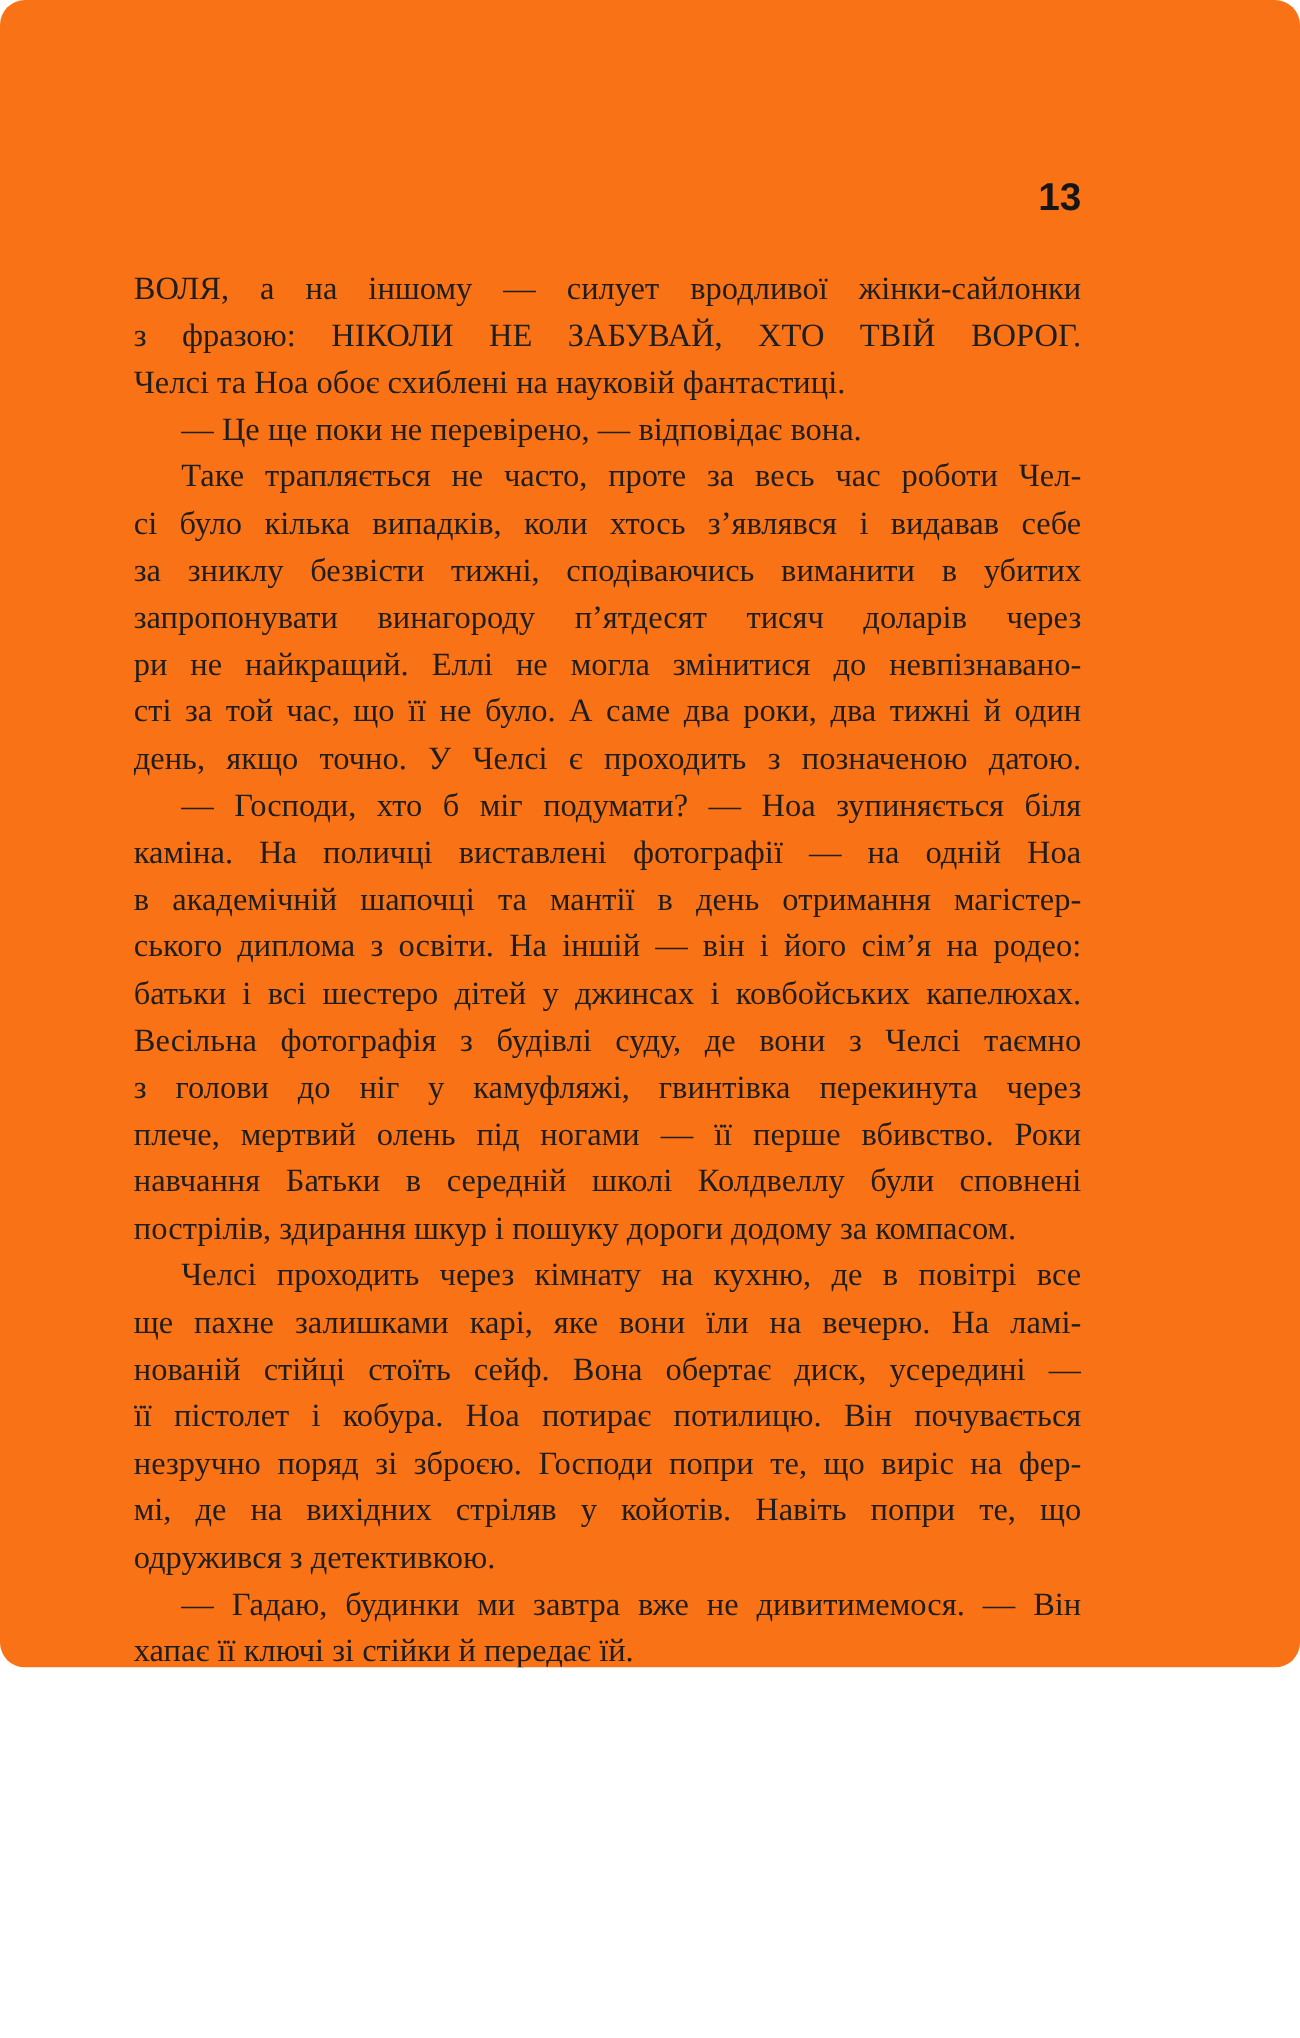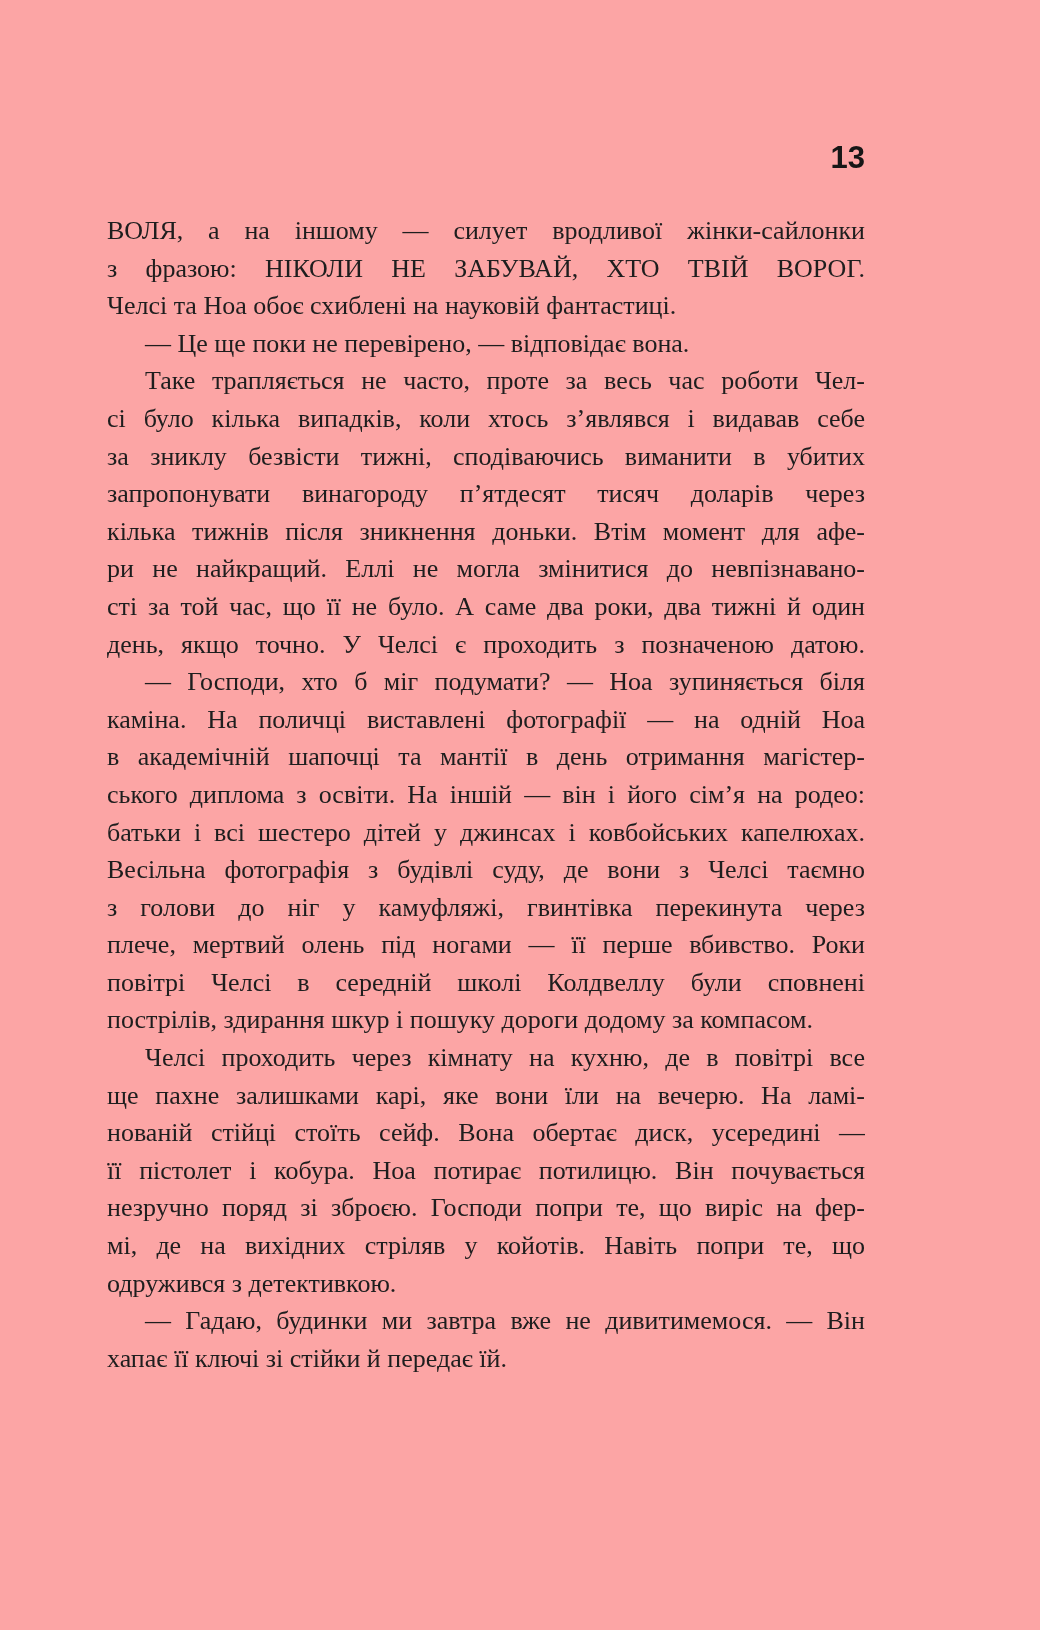--- a/index.html
+++ b/index.html
@@ -3,24 +3,25 @@
 <meta charset="utf-8">
 <style>
   html, body {
     margin: 0;
     padding: 0;
     background: #ffffff;
   }
   .page {
     position: relative;
     width: 1040px;
-    height: 1630px;
-    background: #fca5a5;
+    height: 1334px;
+    background: #f97316;
     color: #1e1e1e;
     overflow: hidden;
+    border-radius: 20px;
   }
   .page-number {
     position: absolute;
     top: 142px;
     left: 107px;
     width: 758px;
     text-align: right;
     font-family: "Liberation Sans", "DejaVu Sans", sans-serif;
     font-weight: 700;
     font-size: 31px;
@@ -72,36 +73,35 @@
 
     <div class="para">
       <div class="line ind end">— Це ще поки не перевірено, — відповідає вона.</div>
     </div>
 
     <div class="para">
       <div class="line ind j">Таке трапляється не часто, проте за весь час роботи Чел-</div>
       <div class="line j">сі було кілька випадків, коли хтось з’являвся і видавав себе</div>
       <div class="line j">за зниклу безвісти тижні, сподіваючись виманити в убитих</div>
       <div class="line j">запропонувати винагороду п’ятдесят тисяч доларів через</div>
-      <div class="line j">кілька тижнів після зникнення доньки. Втім момент для афе-</div>
       <div class="line j">ри не найкращий. Еллі не могла змінитися до невпізнавано-</div>
       <div class="line j">сті за той час, що її не було. А саме два роки, два тижні й один</div>
       <div class="line j">день, якщо точно. У Челсі є проходить з позначеною датою.</div>
     </div>
 
     <div class="para">
       <div class="line ind j">— Господи, хто б міг подумати? — Ноа зупиняється біля</div>
       <div class="line j">каміна. На поличці виставлені фотографії — на одній Ноа</div>
       <div class="line j">в академічній шапочці та мантії в день отримання магістер-</div>
       <div class="line j">ського диплома з освіти. На іншій — він і його сім’я на родео:</div>
       <div class="line j">батьки і всі шестеро дітей у джинсах і ковбойських капелюхах.</div>
       <div class="line j">Весільна фотографія з будівлі суду, де вони з Челсі таємно</div>
       <div class="line j">з голови до ніг у камуфляжі, гвинтівка перекинута через</div>
       <div class="line j">плече, мертвий олень під ногами — її перше вбивство. Роки</div>
-      <div class="line j">повітрі Челсі в середній школі Колдвеллу були сповнені</div>
+      <div class="line j">навчання Батьки в середній школі Колдвеллу були сповнені</div>
       <div class="line end">пострілів, здирання шкур і пошуку дороги додому за компасом.</div>
     </div>
 
     <div class="para">
       <div class="line ind j">Челсі проходить через кімнату на кухню, де в повітрі все</div>
       <div class="line j">ще пахне залишками карі, яке вони їли на вечерю. На ламі-</div>
       <div class="line j">нованій стійці стоїть сейф. Вона обертає диск, усередині —</div>
       <div class="line j">її пістолет і кобура. Ноа потирає потилицю. Він почувається</div>
       <div class="line j">незручно поряд зі зброєю. Господи попри те, що виріс на фер-</div>
       <div class="line j">мі, де на вихідних стріляв у койотів. Навіть попри те, що</div>

